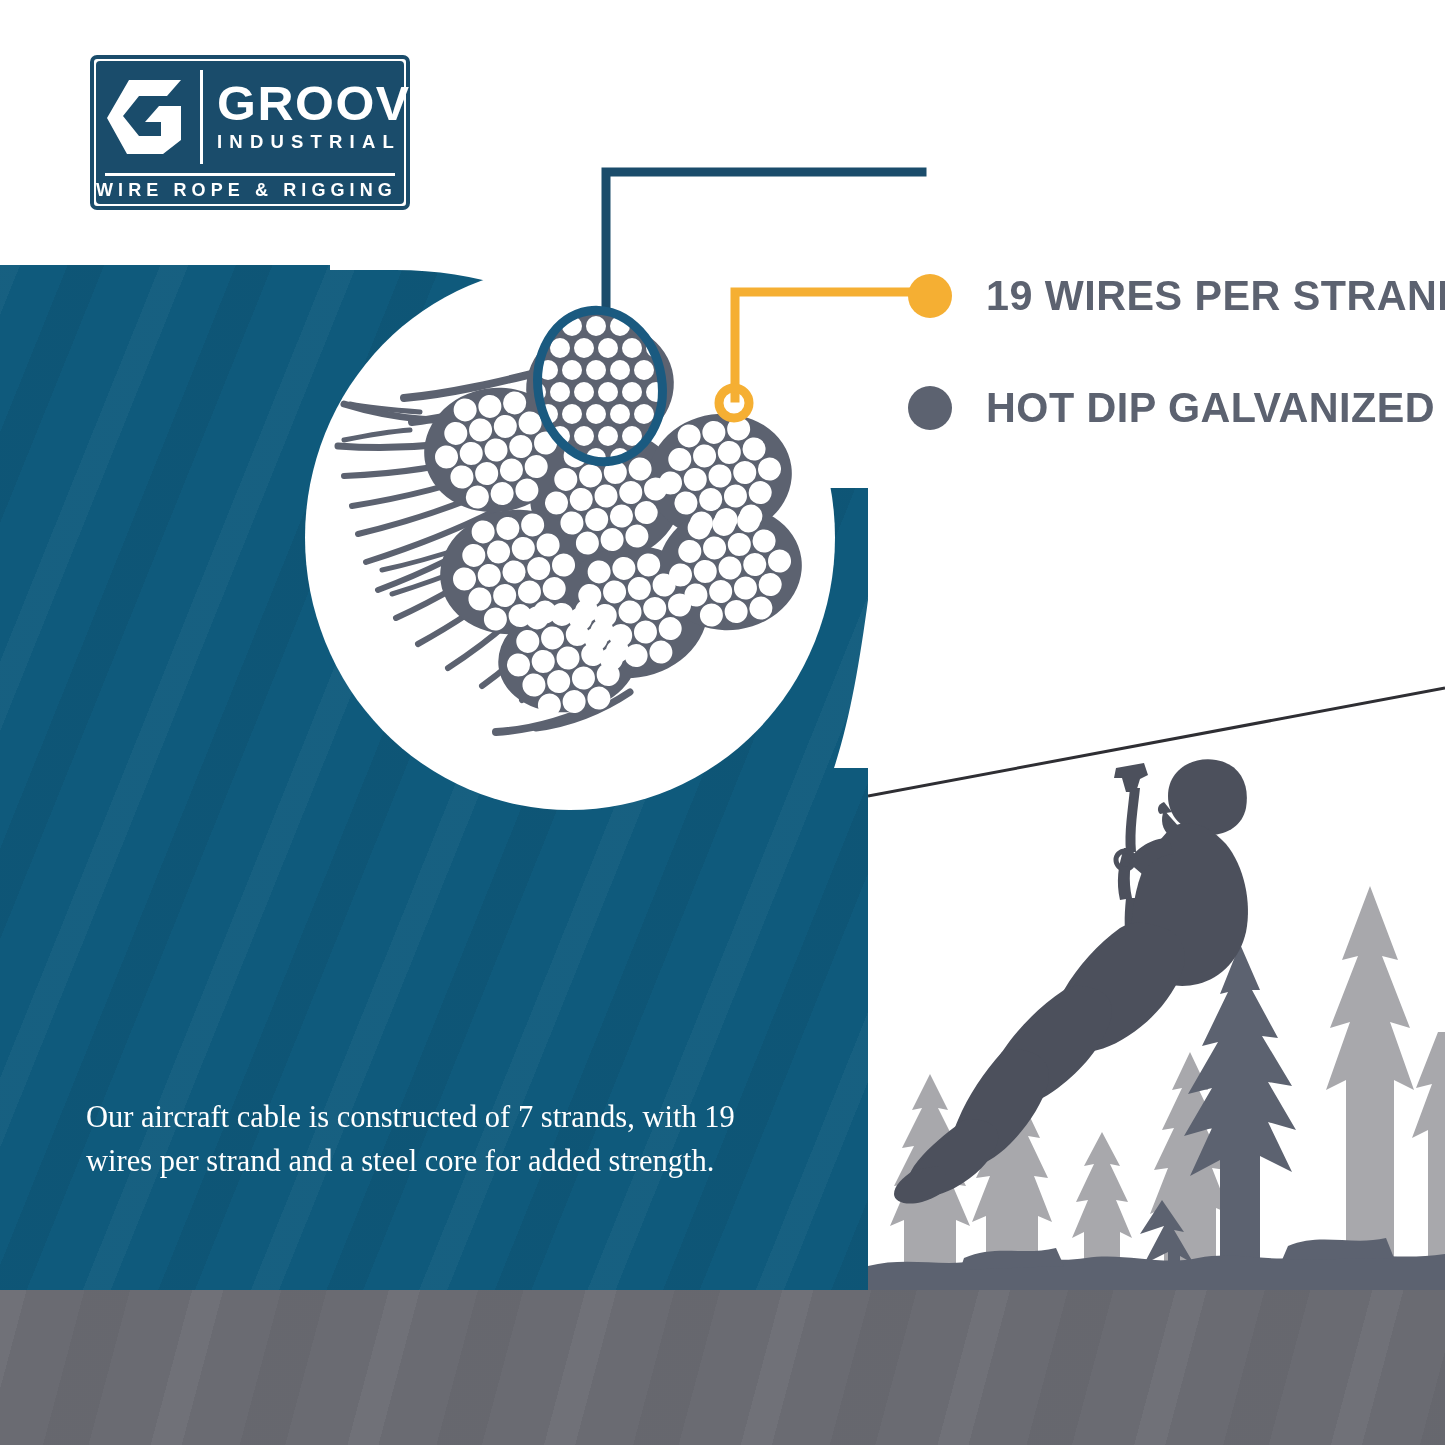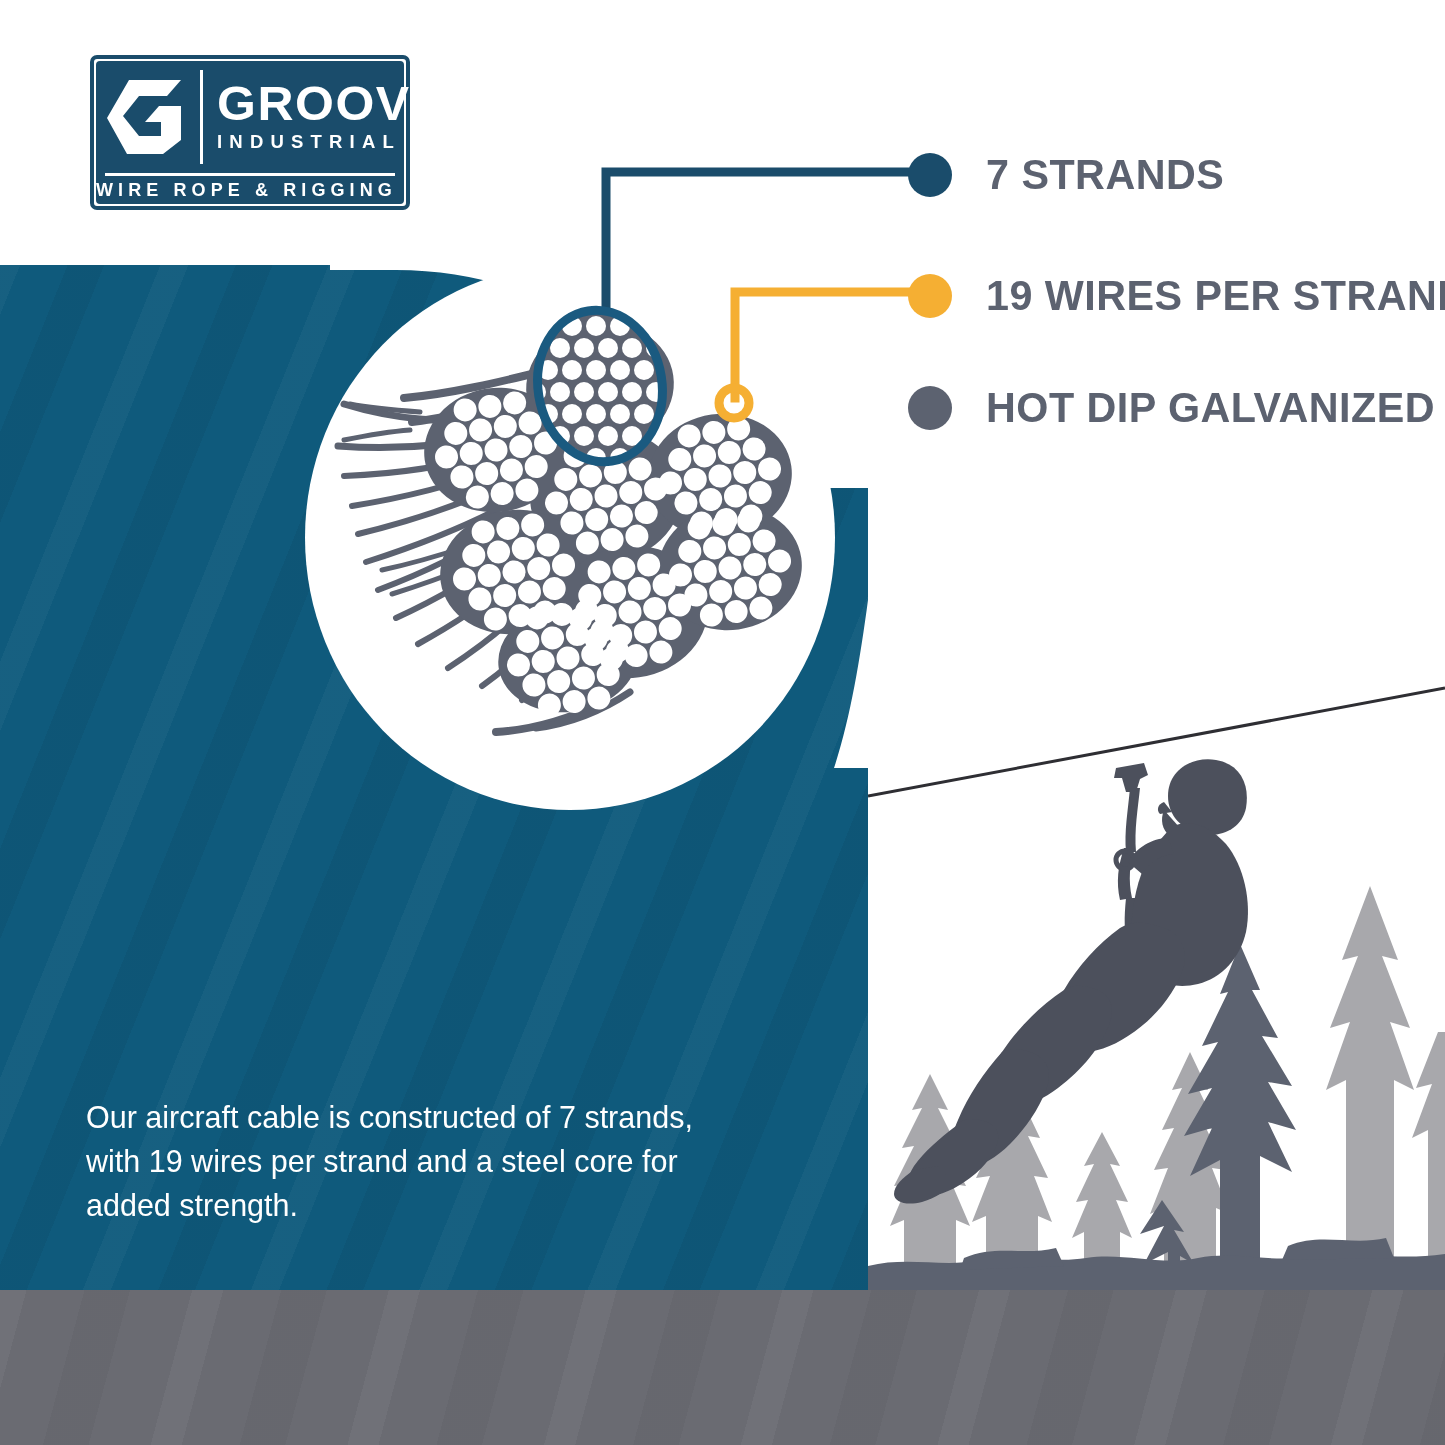--- a/index.html
+++ b/index.html
@@ -34,21 +34,21 @@
       rgba(255,255,255,0) 104px, rgba(255,255,255,0) 156px);}
   .white-circle{position:absolute;left:305px;top:265px;width:530px;height:545px;
                 border-radius:50%;background:#ffffff;}
 
   
   .headline{position:absolute;left:86px;top:884px;width:760px;}
   .h-line{color:#ffffff;font-family:"Liberation Sans Narrow","Liberation Sans",sans-serif;
           font-weight:bold;font-size:71px;line-height:.95;letter-spacing:-0.5px;
           transform:scaleX(.93);transform-origin:left center;white-space:nowrap;}
   .body-copy{position:absolute;left:86px;top:1095px;width:660px;color:#ffffff;
-             font-size:30.5px;line-height:1.45;font-weight:500;}
+             font-size:30.5px;line-height:1.45;font-weight:500;font-family:Liberation Serif, serif;}
 
   
   .callout{position:absolute;display:flex;align-items:center;}
   .dot{flex:0 0 auto;border-radius:50%;}
   .c-label{margin-left:34px;color:#5C6270;
            font-family:"Liberation Sans Narrow","Liberation Sans",sans-serif;
            font-weight:bold;font-size:43px;letter-spacing:.5px;white-space:nowrap;
            transform:scaleX(.96);transform-origin:left center;}
   #callout-strands{left:908px;top:150px;}
   #callout-wires{left:908px;top:271px;}
@@ -217,24 +217,20 @@
       </g>
     </g>
 
     <ellipse cx="300" cy="86" rx="62" ry="76" transform="rotate(-9 300 86)" fill="none" stroke="#1A5A80" stroke-width="9"></ellipse>
   </svg>
 
   <svg style="position:absolute;left:712px;top:381px;" width="44" height="44">
     <circle cx="22" cy="22" r="15" fill="none" stroke="#F5AF33" stroke-width="9"></circle>
   </svg>
 
-  <div class="callout" id="callout-strands">
-    <span class="dot" style="width:44px;height:44px;background:#1A4C6B;"></span>
-    <span class="c-label">7 STRANDS</span>
-  </div>
 
   <div class="callout" id="callout-wires">
     <span class="dot" style="width:44px;height:44px;background:#F5AF33;"></span>
     <span class="c-label">19 WIRES PER STRAND</span>
   </div>
 
   <div class="callout" id="callout-galv">
     <span class="dot" style="width:44px;height:44px;background:#5C6270;"></span>
     <span class="c-label">HOT DIP GALVANIZED</span>
   </div>

